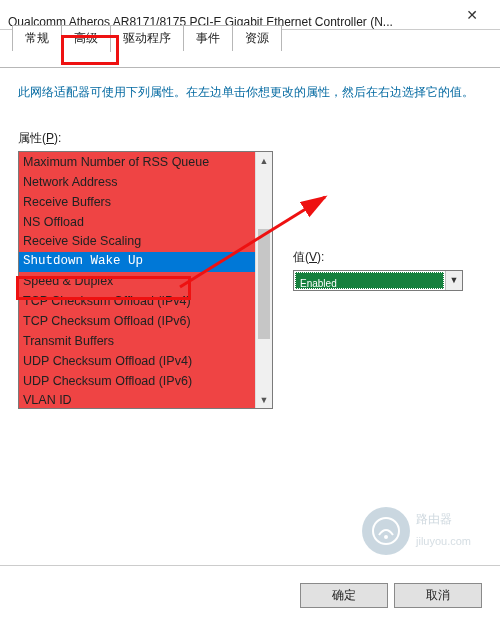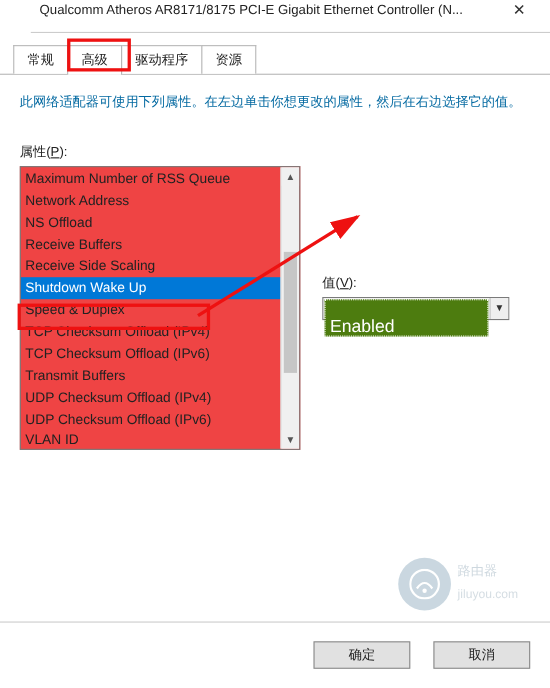--- a/index.html
+++ b/index.html
@@ -9,47 +9,46 @@
     background: #fff;
     width: 500px;
     height: 625px;
     position: relative;
     overflow: hidden;
   }
   .titlebar {
     height: 30px;
     border-bottom: 1px solid #ccc;
     display: flex;
-    align-items: center;
-    padding: 0 6px 11px 8px;
-    background: #fff;
-    color: #222;
-    font-size: 12px;
-    margin-left: 28px;
+    align-items: flex-end;
+    padding: 0 6px 0 8px;
+    background: #fff;
+    color: #222;
+    font-size: 12px;
   }
   .titlebar .title-text {
     flex: 1;
     white-space: nowrap;
     overflow: hidden;
     text-overflow: ellipsis;
   }
   .titlebar .close {
     width: 44px;
     height: 28px;
     display: flex;
     align-items: center;
     justify-content: center;
     font-size: 14px;
     color: #333;
     cursor: pointer;
   }
   .tabs-row {
     display: flex;
     align-items: flex-end;
-    padding: 8px 12px 0 12px;
+    padding: 8px 12px 16px 12px;
     border-bottom: 1px solid #b7b7b7;
     height: 38px;
     background: #fff;
     position: relative;
   }
   .tab {
     padding: 4px 12px 4px 12px;
     border: 1px solid #b7b7b7;
     border-bottom: none;
     background: #fff;
@@ -114,20 +113,21 @@
     padding: 1.5px 4px;
     font-size: 12.5px;
     color: #222;
     white-space: nowrap;
     cursor: pointer;
     line-height: 1.35;
   }
   .list-item.selected {
     background: #0078d7;
     color: #fff;
+    font-family: Liberation Mono, monospace;
   }
   .list-scrollbar {
     position: absolute;
     top: 0; right: 0; bottom: 0;
     width: 17px;
     background: #f0f0f0;
     border-left: 1px solid #ddd;
     display: flex;
     flex-direction: column;
   }
@@ -150,24 +150,24 @@
     width: 170px;
     height: 21px;
     border: 1px solid #7a7a7a;
     background: #fff;
     display: flex;
     align-items: stretch;
     cursor: pointer;
   }
   .dropdown .dd-value {
     flex: 1;
-    background: #4d7c0f;
+    background: #15803d;
     color: #fff;
-    padding: 16px 4px;
-    font-size: 16px;
+    padding: 5px 4px;
+    font-size: 10px;
     border: 1px dotted #fff;
     margin: 1px;
   }
   .dropdown .dd-btn {
     width: 17px;
     background: #efefef;
     border-left: 1px solid #bdbdbd;
     display: flex; align-items: center; justify-content: center;
     font-size: 9px; color: #333;
   }
@@ -191,21 +191,21 @@
     z-index: 4;
   }
   .footer {
     position: absolute;
     bottom: 0; left: 0; right: 0;
     height: 60px;
     border-top: 1px solid #ccc;
     display: flex;
     justify-content: flex-end;
     align-items: center;
-    gap: 21px;
+    gap: 6px;
     padding-right: 18px;
     background: #fff;
   }
   .win-btn {
     min-width: 88px;
     height: 25px;
     border: 1px solid #8a8a8a;
     background: #e1e1e1;
     font-size: 12px;
     color: #222;
@@ -243,36 +243,37 @@
   <span class="title-text">Qualcomm Atheros AR8171/8175 PCI-E Gigabit Ethernet Controller (N...</span>
   <div class="close">
     <span>✕</span>
   </div>
 </div>
 
 <div class="tabs-row">
   <div class="tab">常规</div>
   <div class="tab active">高级</div>
   <div class="tab">驱动程序</div>
+  <div class="tab">事件</div>
   <div class="tab">资源</div>
   <div class="tab-highlight"></div>
 </div>
 
 <div class="content">
   <p class="desc">此网络适配器可使用下列属性。在左边单击你想更改的属性，然后在右边选择它的值。</p>
 
   <div class="columns">
     <div class="col-left">
       <div class="field-label">属性(<u>P</u>):</div>
       <div class="listbox">
         <div class="list-inner">
           <div class="list-item">Maximum Number of RSS Queue</div>
           <div class="list-item">Network Address</div>
+          <div class="list-item">Receive Buffers</div>
           <div class="list-item">NS Offload</div>
-          <div class="list-item">Receive Buffers</div>
           <div class="list-item">Receive Side Scaling</div>
           <div class="list-item selected">Shutdown Wake Up</div>
           <div class="list-item">Speed &amp; Duplex</div>
           <div class="list-item">TCP Checksum Offload (IPv4)</div>
           <div class="list-item">TCP Checksum Offload (IPv6)</div>
           <div class="list-item">Transmit Buffers</div>
           <div class="list-item">UDP Checksum Offload (IPv4)</div>
           <div class="list-item">UDP Checksum Offload (IPv6)</div>
           <div class="list-item">VLAN ID</div>
 

